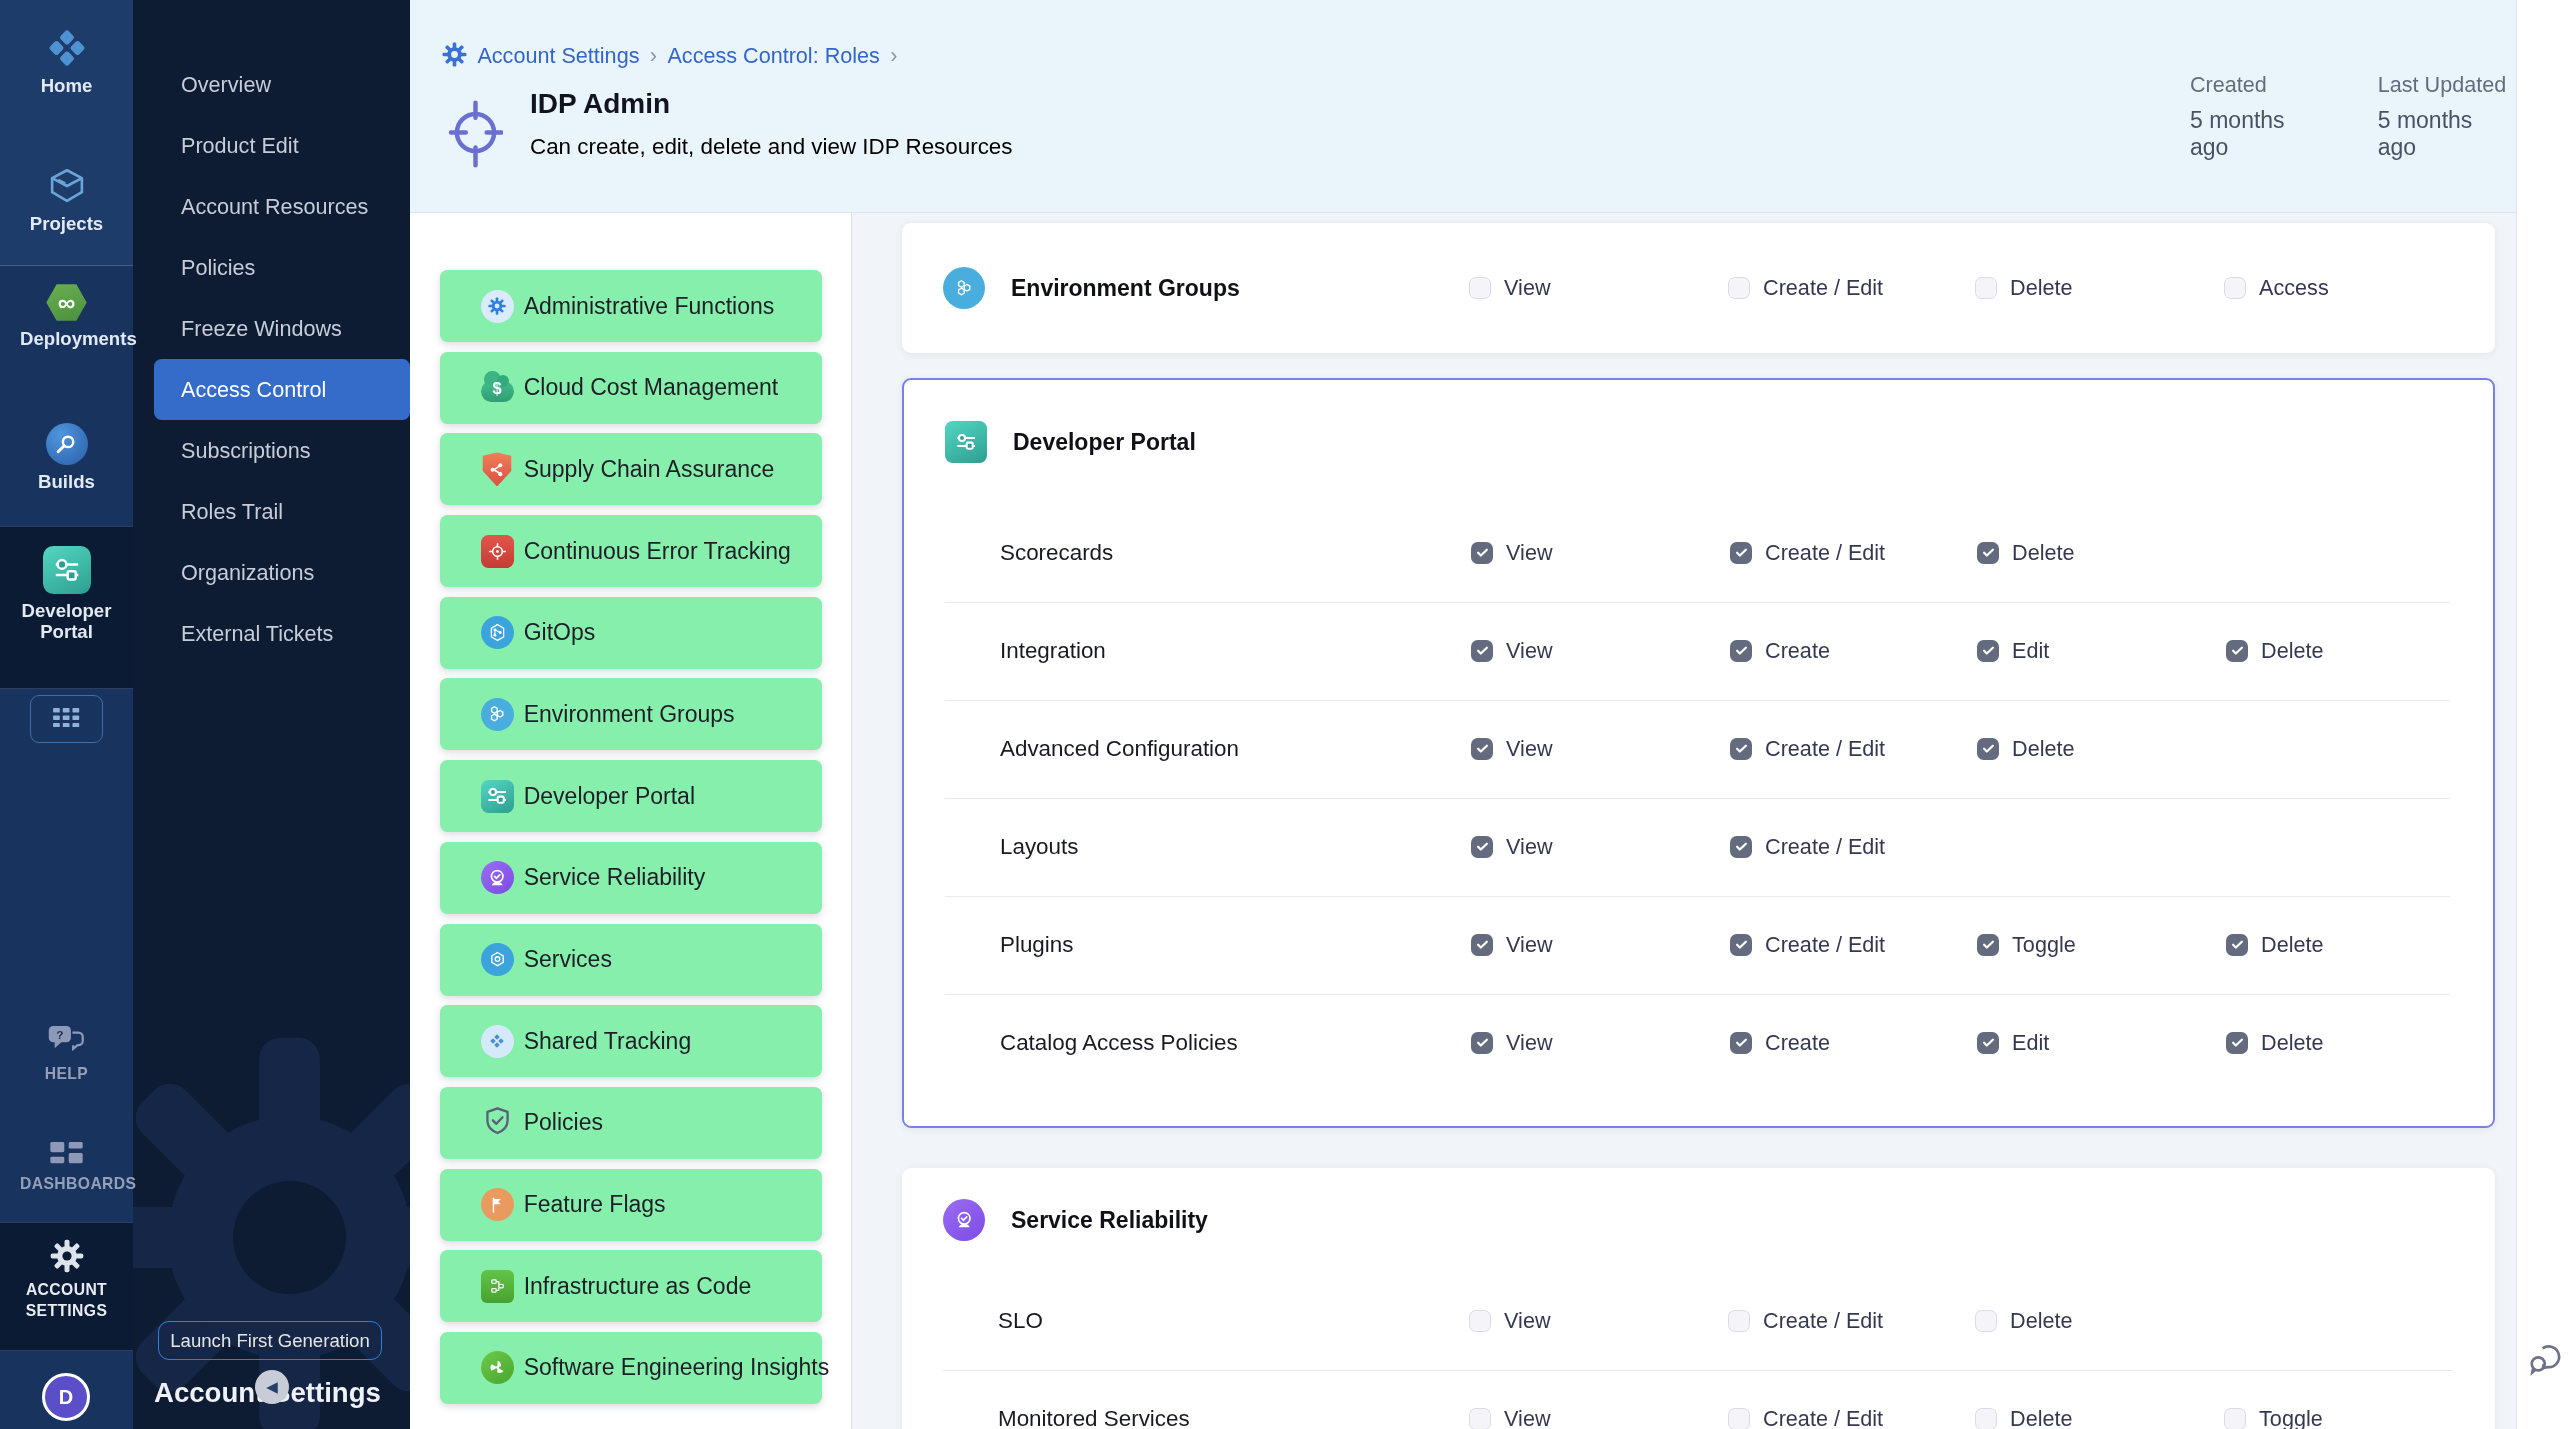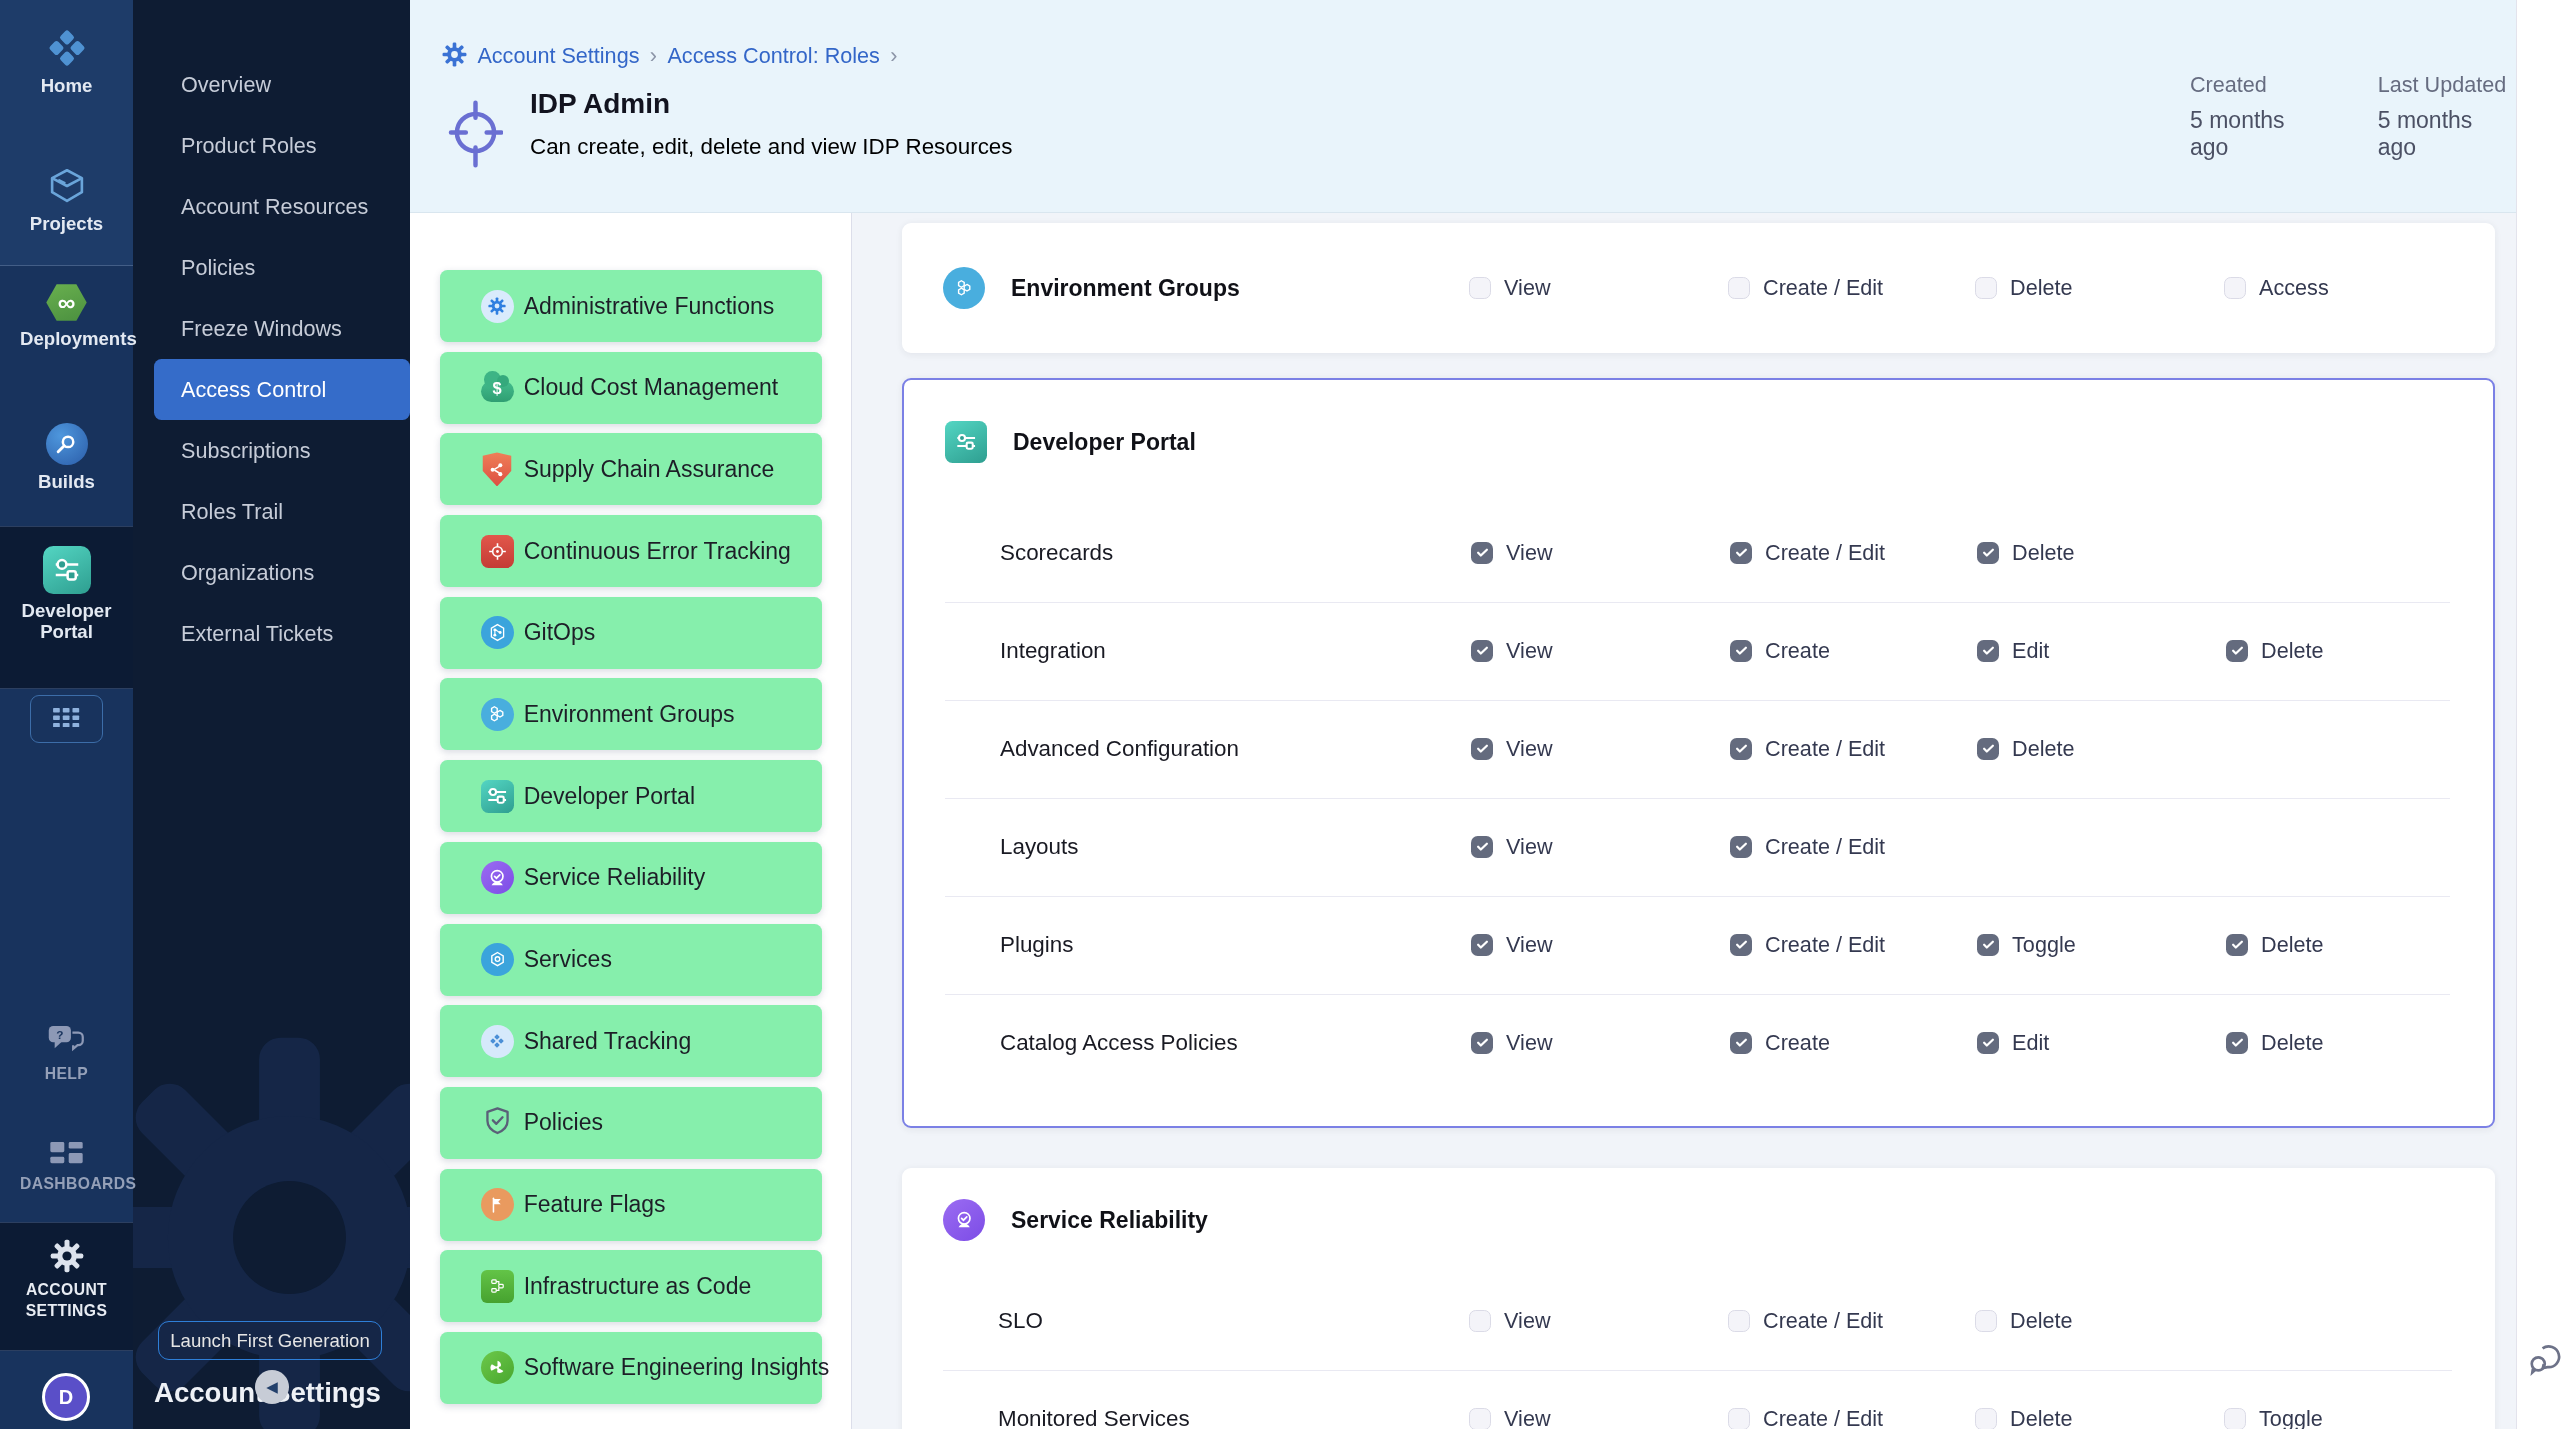--- a/index.html
+++ b/index.html
@@ -234,21 +234,21 @@
           <rect x="20.5" y="1" width="7" height="12" rx="2.5" transform="rotate(270 24 24)" fill="#16284a"></rect>
           <rect x="20.5" y="1" width="7" height="12" rx="2.5" transform="rotate(315 24 24)" fill="#16284a"></rect>
           <circle cx="24" cy="24" r="14" fill="#16284a"></circle>
           <circle cx="24" cy="24" r="6.5" fill="#0e1c33"></circle>
         </svg></span>
     <nav class="side-nav">
         <div class="side-item">
           <span>Overview</span>
         </div>
         <div class="side-item">
-          <span>Product Roles</span>
+          <span>Product Edit</span>
         </div>
         <div class="side-item">
           <span>Account Resources</span>
         </div>
         <div class="side-item">
           <span>Policies</span>
         </div>
         <div class="side-item">
           <span>Freeze Windows</span>
         </div>

